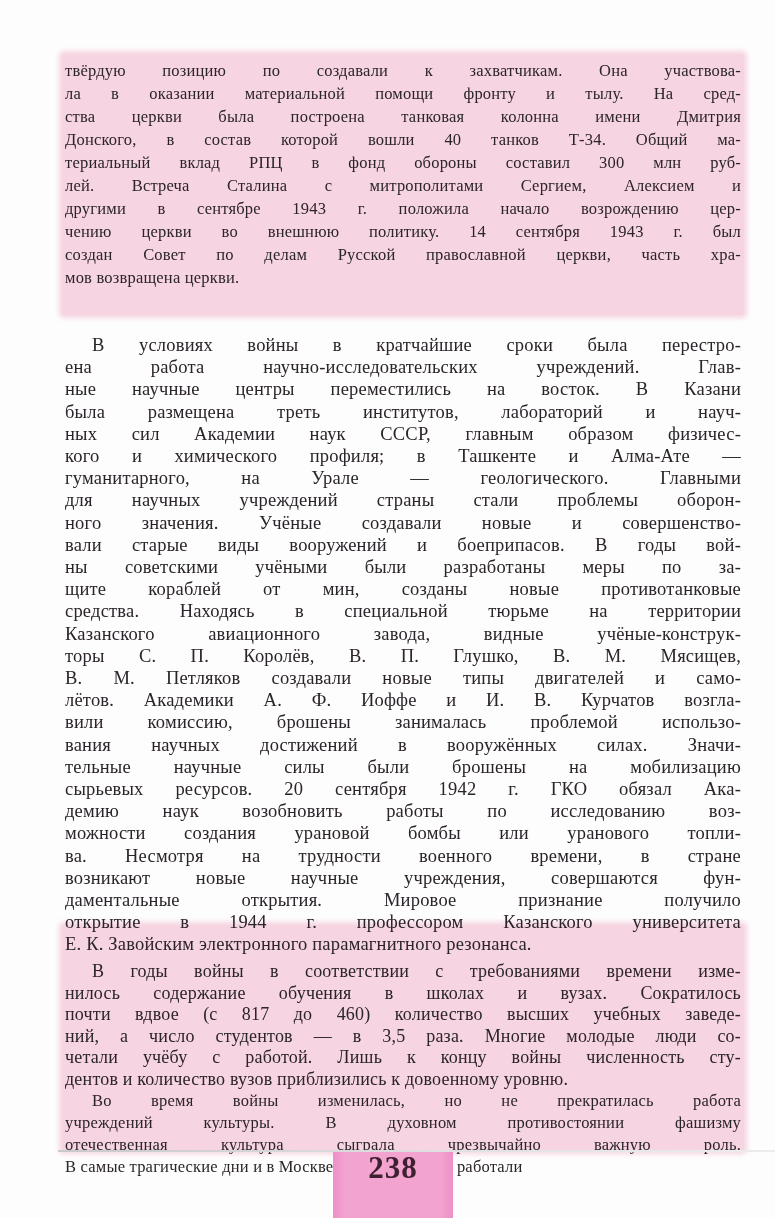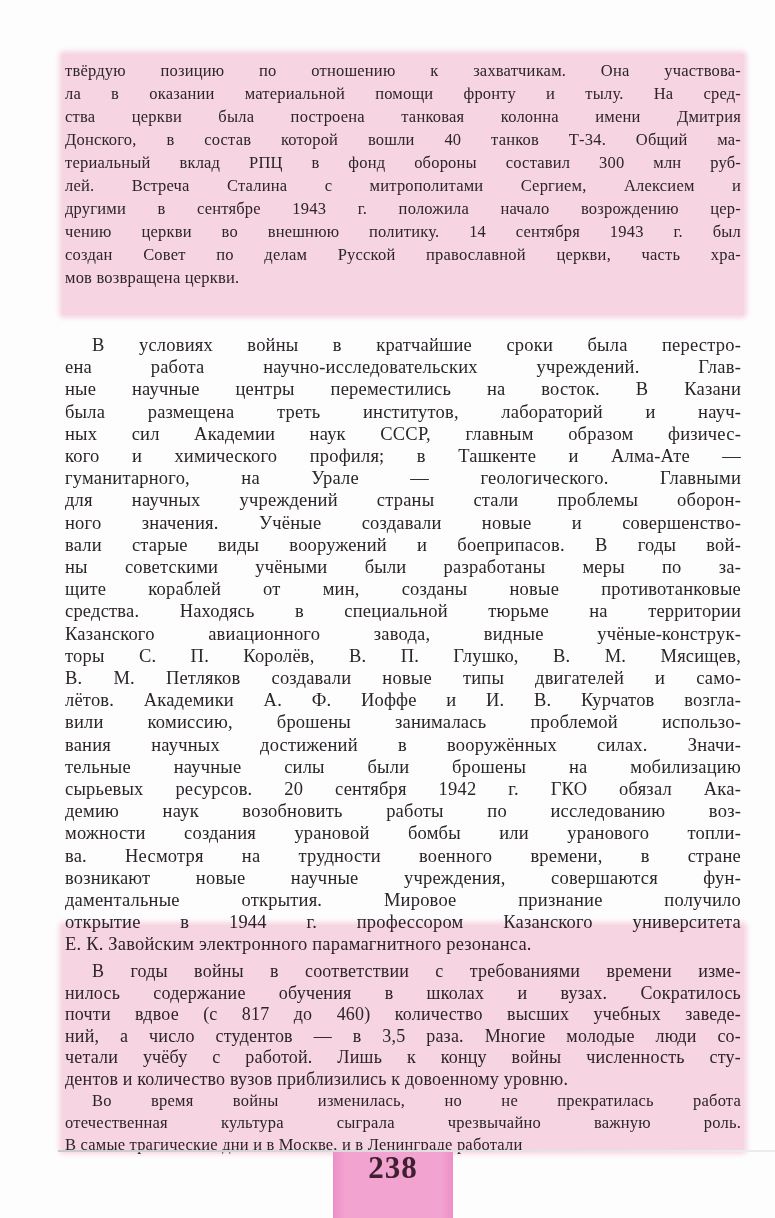--- a/index.html
+++ b/index.html
@@ -80,21 +80,21 @@
 </style>
 </head>
 <body>
 
 <div class="page" style="--highlight: #f6d4e1; --box-pink: #f2a3d0; --box-edge: #ee8fc6; --num-text: #3f2030; --body-text: #2b242a;">
   <div class="highlight-block hb1"></div>
   <div class="highlight-block hb2"></div>
 
   <div class="text-column" id="text-col">
       <div class="para p0">
-        <div class="line">твёрдую позицию по отношению к захватчикам. Она участвова-</div>
+        <div class="line">твёрдую позицию по создавали к захватчикам. Она участвова-</div>
         <div class="line">ла в оказании материальной помощи фронту и тылу. На сред-</div>
         <div class="line">ства церкви была построена танковая колонна имени Дмитрия</div>
         <div class="line">Донского, в состав которой вошли 40 танков Т-34. Общий ма-</div>
         <div class="line">териальный вклад РПЦ в фонд обороны составил 300 млн руб-</div>
         <div class="line">лей. Встреча Сталина с митрополитами Сергием, Алексием и</div>
         <div class="line">другими в сентябре 1943 г. положила начало возрождению цер-</div>
         <div class="line">чению церкви во внешнюю политику. 14 сентября 1943 г. был</div>
         <div class="line">создан Совет по делам Русской православной церкви, часть хра-</div>
         <div class="line last">мов возвращена церкви.</div>
       </div>
@@ -131,20 +131,21 @@
       <div class="para p2">
         <div class="line ind">В годы войны в соответствии с требованиями времени изме-</div>
         <div class="line">нилось содержание обучения в школах и вузах. Сократилось</div>
         <div class="line">почти вдвое (с 817 до 460) количество высших учебных заведе-</div>
         <div class="line">ний, а число студентов — в 3,5 раза. Многие молодые люди со-</div>
         <div class="line">четали учёбу с работой. Лишь к концу войны численность сту-</div>
         <div class="line last">дентов и количество вузов приблизились к довоенному уровню.</div>
       </div>
       <div class="para p3">
         <div class="line ind">Во время войны изменилась, но не прекратилась работа</div>
+        <div class="line">учреждений культуры. В духовном противостоянии фашизму</div>
         <div class="line">отечественная культура сыграла чрезвычайно важную роль.</div>
         <div class="line last">В самые трагические дни и в Москве, и в Ленинграде работали</div>
       </div>
     </div>
 
   <div class="edge-shadow"></div>
 
   <div class="pagenum-box">
     <span class="pagenum">238</span>
   </div>

